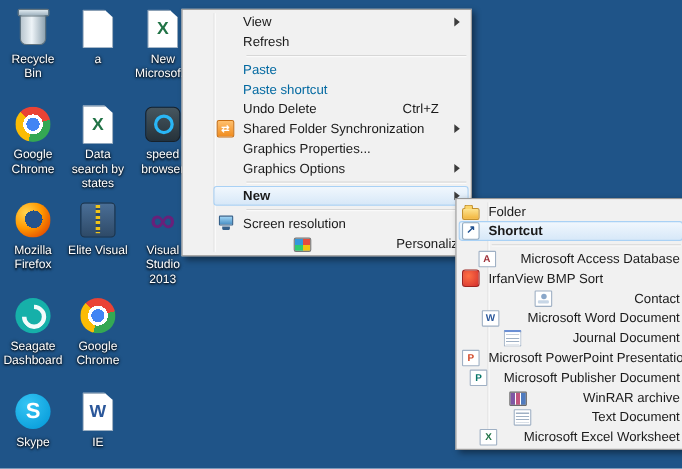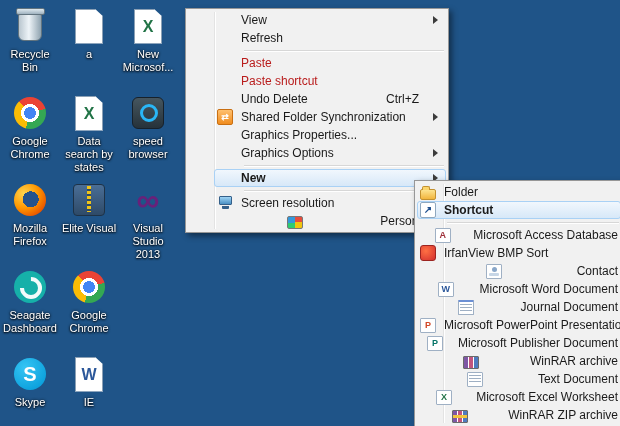--- a/index.html
+++ b/index.html
@@ -49,26 +49,26 @@
     background:linear-gradient(#46565f,#26323a);border:1px solid #17212a;}
   .icon-speed-browser::after{content:"";position:absolute;left:16px;top:11px;width:12px;height:12px;
     border-radius:50%;border:3px solid #29b6f6;}
   .icon-visual-studio::before{content:"\221E";color:#68217a;font-size:32px;font-weight:bold;line-height:38px;display:block;}
 
   
   .menu{position:absolute;background:#f1f1f1;border:1px solid #979797;padding:2px;
     box-shadow:3px 3px 6px rgba(0,0,0,.45);font-size:12px;color:#1a1a1a;}
   .menu::before{content:"";position:absolute;top:3px;bottom:3px;left:28px;width:1px;
     background:#e3e3e3;box-shadow:1px 0 0 #fff;}
-  .context-menu{left:185px;top:8px;width:232px;z-index:5;padding-left:28px;}
+  .context-menu{left:165px;top:8px;width:232px;z-index:5;padding-left:28px;}
   .new-submenu{left:414px;top:180px;width:204px;z-index:6;}
   .menu-item{position:relative;display:flex;align-items:center;height:18px;padding:0 2px;
     border:1px solid rgba(0,0,0,0);border-radius:3px;box-sizing:border-box;cursor:default;}
   .menu-item.highlighted{background:linear-gradient(#f1f7fd,#d7e8f8);border-color:#a9d1f5;font-weight:bold;}
-  .menu-item.disabled{color:#b91c1c;}
+  .menu-item.disabled{color:#0369a1;}
   .mi-label{margin-left:8px;white-space:nowrap;}
   .mi-shortcut{margin-left:auto;padding-right:24px;white-space:nowrap;}
   .mi-arrow{position:absolute;right:7px;top:50%;margin-top:-4px;width:0;height:0;
     border-left:5px solid #3c3c3c;border-top:4px solid rgba(0,0,0,0);border-bottom:4px solid rgba(0,0,0,0);}
   .menu-sep{height:1px;background:#d7d7d7;box-shadow:0 1px 0 #fff;margin:3px 2px 3px 30px;}
 
   
   .mi{flex:0 0 16px;width:16px;height:16px;position:relative;box-sizing:border-box;}
   .mi-doc{width:13px;height:15px;margin:1px auto 0;background:#fff;border:1px solid #9fb0c4;
     border-radius:1px;font:bold 9px/13px "Liberation Sans",sans-serif;text-align:center;}
@@ -260,18 +260,14 @@
         <span class="mi-label">WinRAR archive</span>
       </div>
       <div class="menu-item">
         <span class="mi mi-text mi-doc"></span>
         <span class="mi-label">Text Document</span>
       </div>
       <div class="menu-item">
         <span class="mi mi-excel mi-doc"></span>
         <span class="mi-label">Microsoft Excel Worksheet</span>
       </div>
-      <div class="menu-item">
-        <span class="mi mi-zip"></span>
-        <span class="mi-label">WinRAR ZIP archive</span>
-      </div>
     </div>
 </div>
 
 </body></html>

